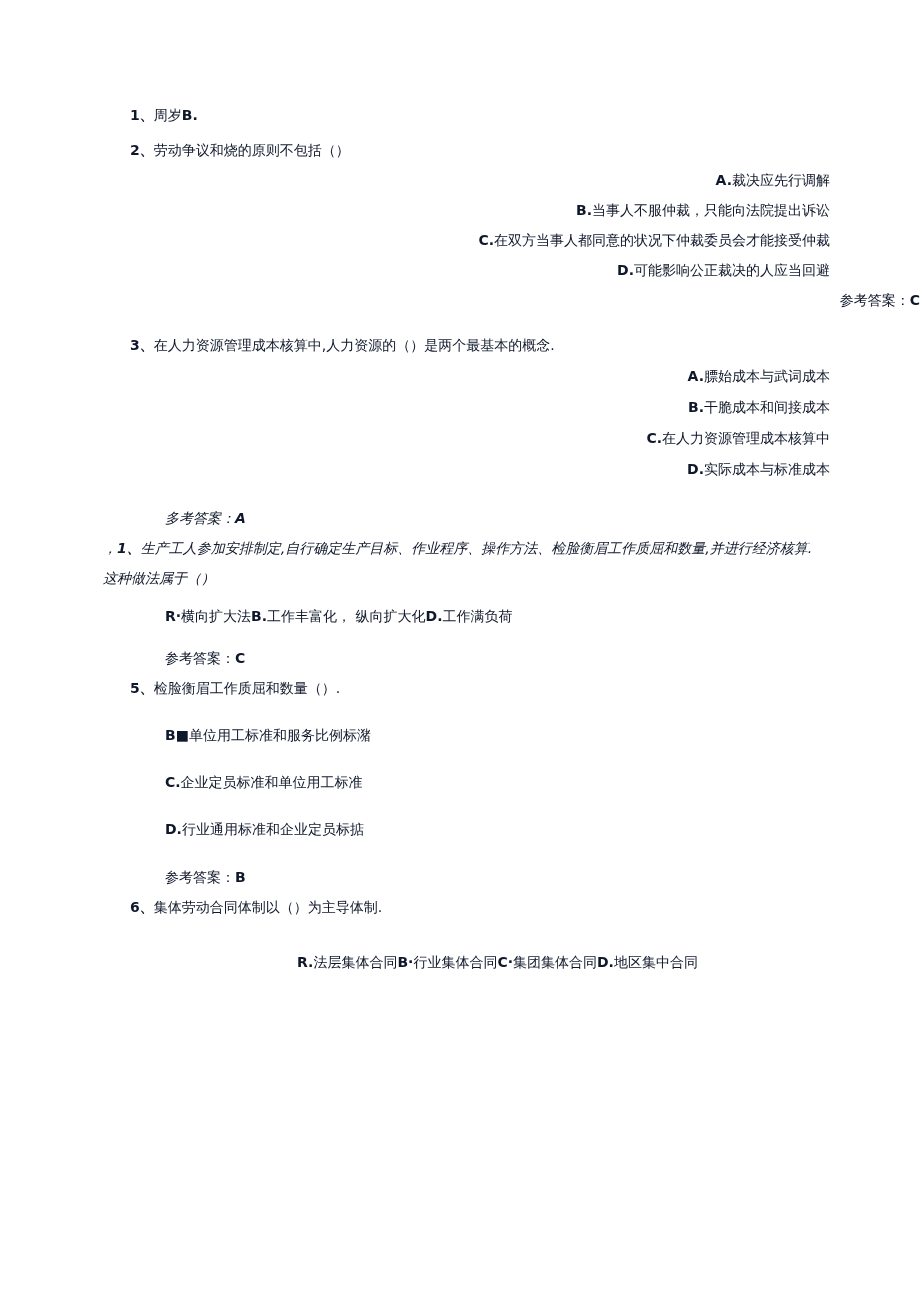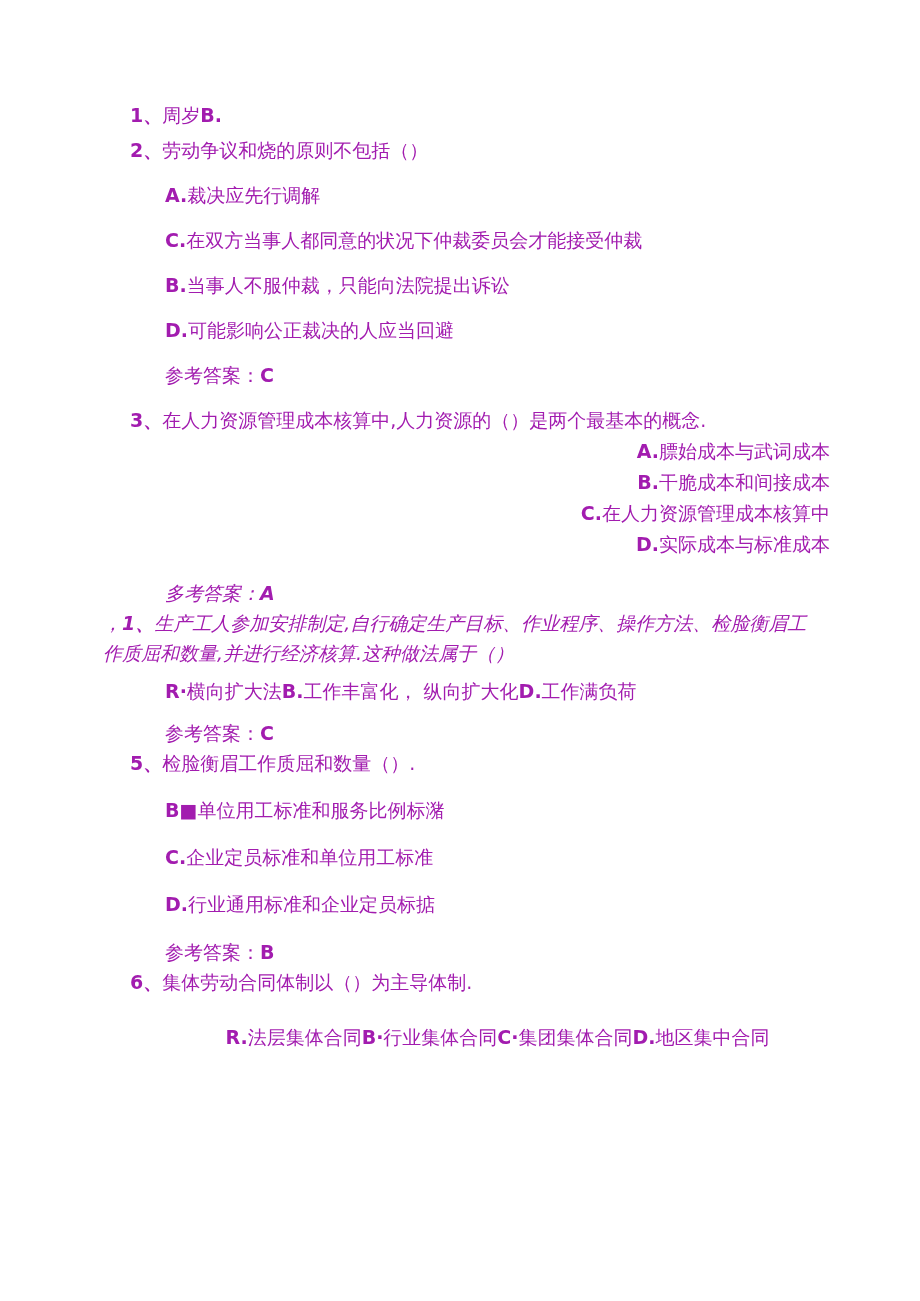--- a/index.html
+++ b/index.html
@@ -3,55 +3,55 @@
 <meta charset="utf-8">
 <style>
   html, body { margin: 0; padding: 0; background: #ffffff; }
   .page {
     position: relative;
     width: 920px;
     height: 1115px;
     box-sizing: border-box;
     padding-top: 100px;
     background: #ffffff;
-    color: #a21caf;
+    color: #0f172a;
     font-family: "DejaVu Sans", "Liberation Sans", sans-serif;
-    font-size: 19px;
+    font-size: 14px;
     line-height: 30px;
     overflow: hidden;
   }
   .line { margin: 0; white-space: normal; }
   .b { font-weight: bold; }
   .q   { margin-left: 130px; margin-right: 90px; }
   .q4h { margin-left: 103px; margin-right: 100px; font-style: italic; }
   .opt { margin-left: 165px; margin-right: 90px; }
   .ans { margin-left: 165px; }
   .mt0  { margin-top: 0; }
   .mt2  { margin-top: 15px; }
   .mt5  { margin-top: 5px; }
   .mt8  { margin-top: 8px; }
   .mt12 { margin-top: 12px; }
-  .mt15 { margin-top: 15px; }
+  .mt15 { margin-top: 0; text-align: right; }
   .mt16 { margin-top: 1px; text-align: right; }
   .mt17 { margin-top: 17px; }
   .mt18 { margin-top: 18px; }
   .mt19 { margin-top: 19px; font-style: italic; }
   .mt25 { margin-top: 25px; text-align: center; }
 </style>
 </head>
 <body>
 
 <div class="page">
 
   <p class="line q mt0"><span class="b">1、</span><span>周岁</span><span class="b">B.</span></p>
 
   <p class="line q mt5"><span class="b">2、</span><span>劳动争议和烧的原则不包括（）</span></p>
   <p class="line opt mt15"><span class="b">A.</span><span>裁决应先行调解</span></p>
+  <p class="line opt mt15"><span class="b">B.</span><span>当事人不服仲裁，只能向法院提出诉讼</span></p>
   <p class="line opt mt15"><span class="b">C.</span><span>在双方当事人都同意的状况下仲裁委员会才能接受仲裁</span></p>
-  <p class="line opt mt15"><span class="b">B.</span><span>当事人不服仲裁，只能向法院提出诉讼</span></p>
   <p class="line opt mt15"><span class="b">D.</span><span>可能影响公正裁决的人应当回避</span></p>
   <p class="line ans mt15"><span>参考答案：</span><span class="b">C</span></p>
 
   <p class="line q mt2"><span class="b">3、</span><span>在人力资源管理成本核算中,人力资源的（）是两个最基本的概念.</span></p>
   <p class="line opt mt16"><span class="b">A.</span><span>膘始成本与武词成本</span></p>
   <p class="line opt mt16"><span class="b">B.</span><span>干脆成本和间接成本</span></p>
   <p class="line opt mt16"><span class="b">C.</span><span>在人力资源管理成本核算中</span></p>
   <p class="line opt mt16"><span class="b">D.</span><span>实际成本与标准成本</span></p>
   <p class="line ans mt19"><span>多考答案：</span><span class="b">A</span></p>
 

